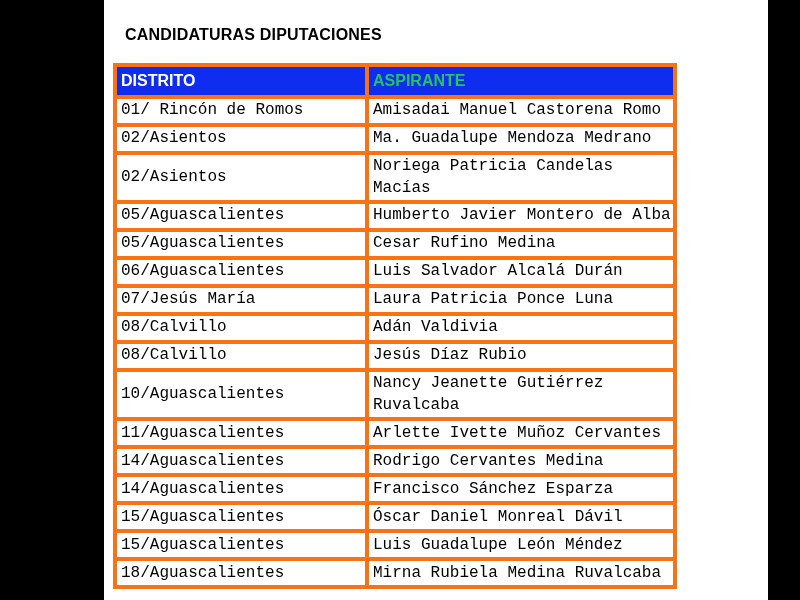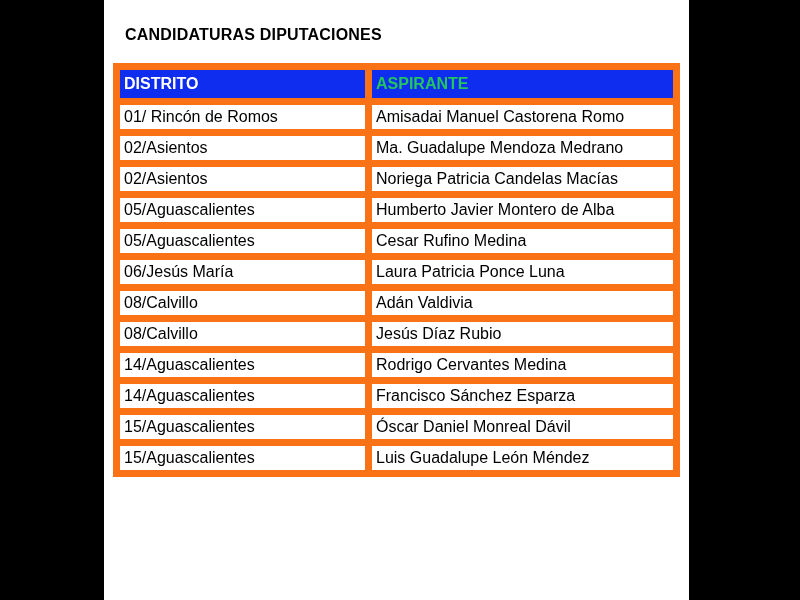--- a/index.html
+++ b/index.html
@@ -14,21 +14,21 @@
   .letterbox {
     position: relative;
     width: 800px;
     height: 600px;
     background: #000000;
   }
   .page {
     position: absolute;
     left: 104px;
     top: 0;
-    width: 585px;
+    width: 664px;
     height: 600px;
     background: #ffffff;
   }
   .page-title {
     position: absolute;
     left: 21px;
     top: 26px;
     margin: 0;
     font-size: 16px;
     font-weight: bold;
@@ -43,37 +43,38 @@
     width: 560px;
     border-collapse: collapse;
     table-layout: fixed;
     font-size: 16px;
     color: #000000;
   }
   table.candidates col.c-distrito { width: 252px; }
   table.candidates col.c-aspirante { width: 308px; }
   table.candidates th,
   table.candidates td {
-    border: 7px solid #f97316;
+    border: 4px solid #f97316;
     padding: 1px 2px 1px 4px;
     text-align: left;
     vertical-align: middle;
     overflow: hidden;
     line-height: 1.35;
   }
   table.candidates th {
     background: #0f2dee;
     color: #ffffff;
     font-weight: bold;
     height: 26px;
     font-size: 16px;
   }
   table.candidates td {
     height: 22px;
     background: #ffffff;
+    font-family: Liberation Mono, monospace;
   }
 </style>
 </head>
 <body>
 
 <div class="letterbox">
   <div class="page">
     <h1 class="page-title">CANDIDATURAS DIPUTACIONES</h1>
 
     <table class="candidates">
@@ -102,43 +103,59 @@
           </tr>
           <tr>
             <td>05/Aguascalientes</td>
             <td>Humberto Javier Montero de Alba</td>
           </tr>
           <tr>
             <td>05/Aguascalientes</td>
             <td>Cesar Rufino Medina</td>
           </tr>
           <tr>
-            <td>06/Jesús María</td>
+            <td>06/Aguascalientes</td>
+            <td>Luis Salvador Alcalá Durán</td>
+          </tr>
+          <tr>
+            <td>07/Jesús María</td>
             <td>Laura Patricia Ponce Luna</td>
           </tr>
           <tr>
             <td>08/Calvillo</td>
             <td>Adán Valdivia</td>
           </tr>
           <tr>
             <td>08/Calvillo</td>
             <td>Jesús Díaz Rubio</td>
+          </tr>
+          <tr>
+            <td>10/Aguascalientes</td>
+            <td>Nancy Jeanette Gutiérrez Ruvalcaba</td>
+          </tr>
+          <tr>
+            <td>11/Aguascalientes</td>
+            <td>Arlette Ivette Muñoz Cervantes</td>
           </tr>
           <tr>
             <td>14/Aguascalientes</td>
             <td>Rodrigo Cervantes Medina</td>
           </tr>
           <tr>
             <td>14/Aguascalientes</td>
             <td>Francisco Sánchez Esparza</td>
           </tr>
           <tr>
             <td>15/Aguascalientes</td>
             <td>Óscar Daniel Monreal Dávil</td>
           </tr>
           <tr>
             <td>15/Aguascalientes</td>
             <td>Luis Guadalupe León Méndez</td>
           </tr>
+          <tr>
+            <td>18/Aguascalientes</td>
+            <td>Mirna Rubiela Medina Ruvalcaba</td>
+          </tr>
         </tbody>
     </table>
   </div>
 </div>
 
 </body></html>

